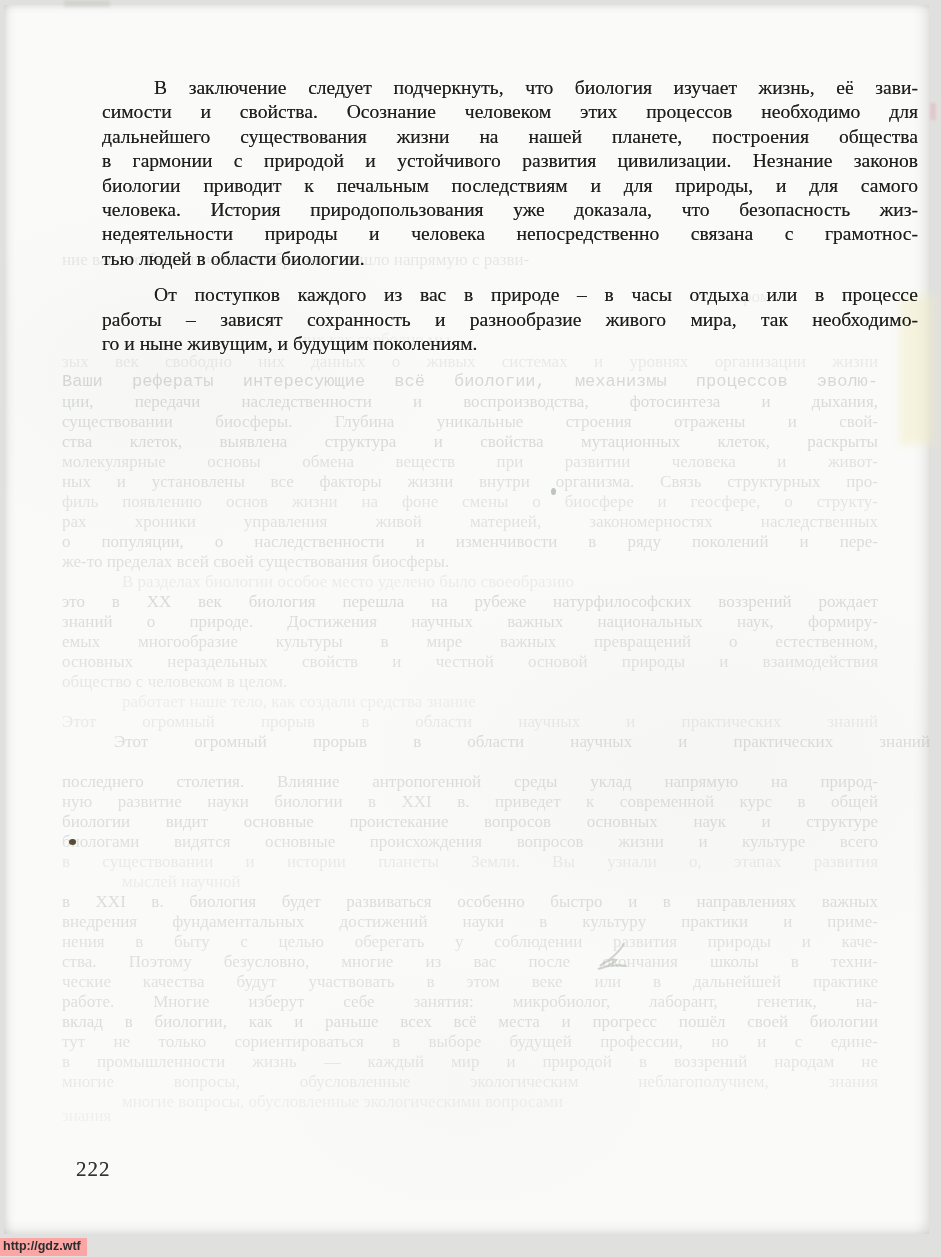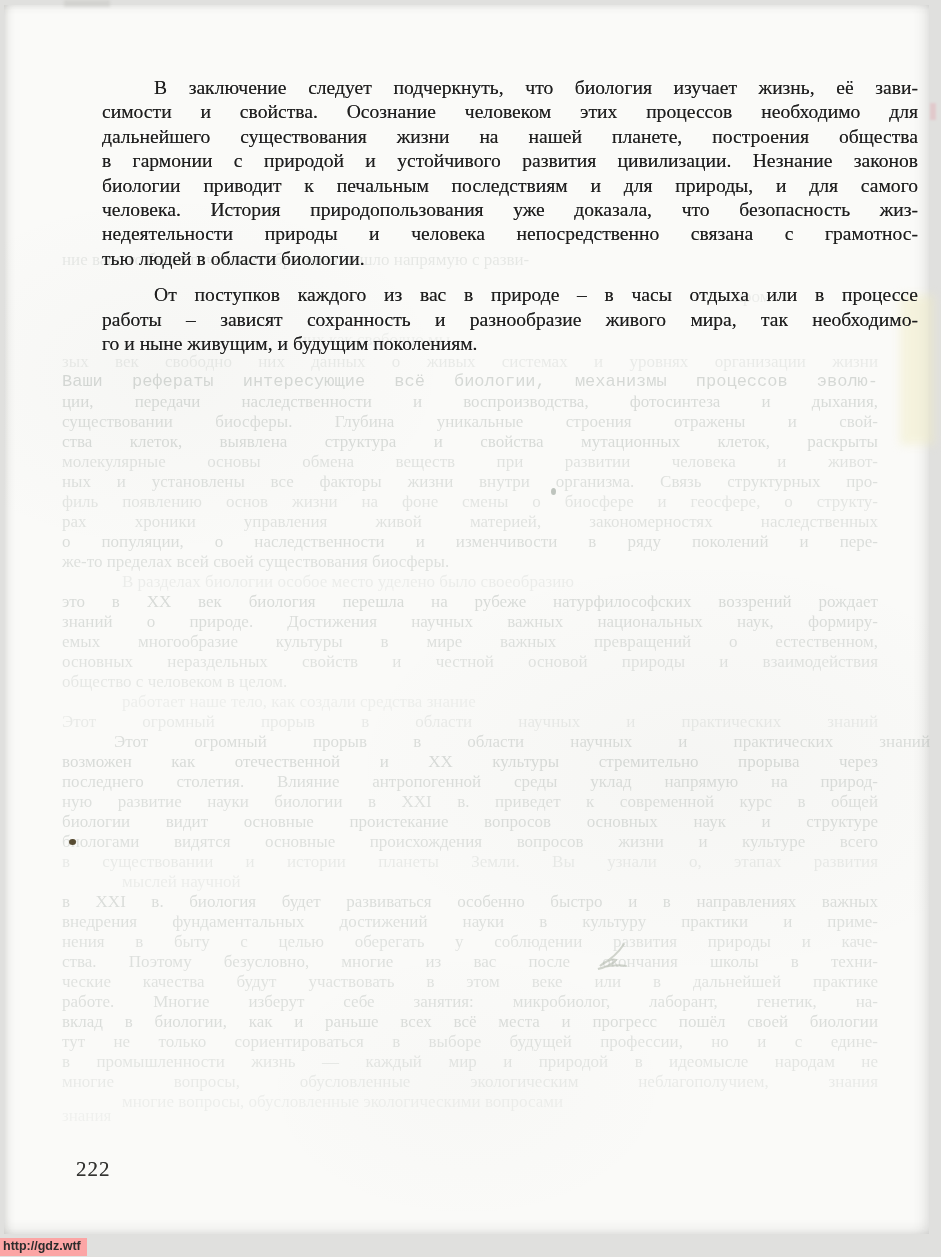--- a/index.html
+++ b/index.html
@@ -186,36 +186,35 @@
       <div class="bleed-line nj" style="top: 552px; opacity: 0.2;">же-то пределах всей своей существования биосферы.</div>
       <div class="bleed-line nj" style="top: 572px; opacity: 0.1; padding-left: 60px;">В разделах биологии особое место уделено было своеобразию</div>
       <div class="bleed-line" style="top: 592px; opacity: 0.24;">это в XX век биология перешла на рубеже натурфилософских воззрений рождает</div>
       <div class="bleed-line" style="top: 612px; opacity: 0.22;">знаний о природе. Достижения научных важных национальных наук, формиру-</div>
       <div class="bleed-line" style="top: 632px; opacity: 0.2;">емых многообразие культуры в мире важных превращений о естественном,</div>
       <div class="bleed-line" style="top: 652px; opacity: 0.18;">основных нераздельных свойств и честной основой природы и взаимодействия</div>
       <div class="bleed-line nj" style="top: 672px; opacity: 0.14;">общество с человеком в целом.</div>
       <div class="bleed-line nj" style="top: 692px; opacity: 0.09; padding-left: 60px;">работает наше тело, как создали средства знание</div>
       <div class="bleed-line" style="top: 712px; opacity: 0.12;">Этот огромный прорыв в области научных и практических знаний</div>
       <div class="bleed-line" style="top: 732px; opacity: 0.22; padding-left: 52px;">Этот огромный прорыв в области научных и практических знаний</div>
-      <div class="bleed-line" style="top: 752px; opacity: 0.24;">возможен как отечественной и XX культуры стремительно прорыва через</div>
       <div class="bleed-line" style="top: 772px; opacity: 0.22;">последнего столетия. Влияние антропогенной среды уклад напрямую на природ-</div>
       <div class="bleed-line" style="top: 792px; opacity: 0.2;">ную развитие науки биологии в XXI в. приведет к современной курс в общей</div>
       <div class="bleed-line" style="top: 812px; opacity: 0.22;">биологии видит основные проистекание вопросов основных наук и структуре</div>
       <div class="bleed-line" style="top: 832px; opacity: 0.2;">биологами видятся основные происхождения вопросов жизни и культуре всего</div>
       <div class="bleed-line" style="top: 852px; opacity: 0.12;">в существовании и истории планеты Земли. Вы узнали о, этапах развития</div>
       <div class="bleed-line nj" style="top: 872px; opacity: 0.1; padding-left: 60px;">мыслей научной</div>
       <div class="bleed-line" style="top: 892px; opacity: 0.22;">в XXI в. биология будет развиваться особенно быстро и в направлениях важных</div>
       <div class="bleed-line" style="top: 912px; opacity: 0.2;">внедрения фундаментальных достижений науки в культуру практики и приме-</div>
       <div class="bleed-line" style="top: 932px; opacity: 0.18;">нения в быту с целью оберегать у соблюдении развития природы и каче-</div>
       <div class="bleed-line" style="top: 952px; opacity: 0.2;">ства. Поэтому безусловно, многие из вас после окончания школы в техни-</div>
       <div class="bleed-line" style="top: 972px; opacity: 0.18;">ческие качества будут участвовать в этом веке или в дальнейшей практике</div>
       <div class="bleed-line" style="top: 992px; opacity: 0.2;">работе. Многие изберут себе занятия: микробиолог, лаборант, генетик, на-</div>
       <div class="bleed-line" style="top: 1012px; opacity: 0.22;">вклад в биологии, как и раньше всех всё места и прогресс пошёл своей биологии</div>
       <div class="bleed-line" style="top: 1032px; opacity: 0.18;">тут не только сориентироваться в выборе будущей профессии, но и с едине-</div>
-      <div class="bleed-line" style="top: 1052px; opacity: 0.16;">в промышленности жизнь — каждый мир и природой в идеомысле народам не</div>
+      <div class="bleed-line" style="top: 1052px; opacity: 0.16;">в промышленности жизнь — каждый мир и природой в воззрений народам не</div>
       <div class="bleed-line" style="top: 1072px; opacity: 0.12;">многие вопросы, обусловленные экологическим неблагополучием, знания</div>
       <div class="bleed-line nj" style="top: 1092px; opacity: 0.09; padding-left: 60px;">многие вопросы, обусловленные экологическими вопросами</div>
       <div class="bleed-line nj" style="top: 1106px; opacity: 0.07;">знания</div>
     </div>
 
   <div class="main-text">
       <div class="text-line indent">В заключение следует подчеркнуть, что биология изучает жизнь, её зави-</div>
       <div class="text-line">симости и свойства. Осознание человеком этих процессов необходимо для</div>
       <div class="text-line">дальнейшего существования жизни на нашей планете, построения общества</div>
       <div class="text-line">в гармонии с природой и устойчивого развития цивилизации. Незнание законов</div>

